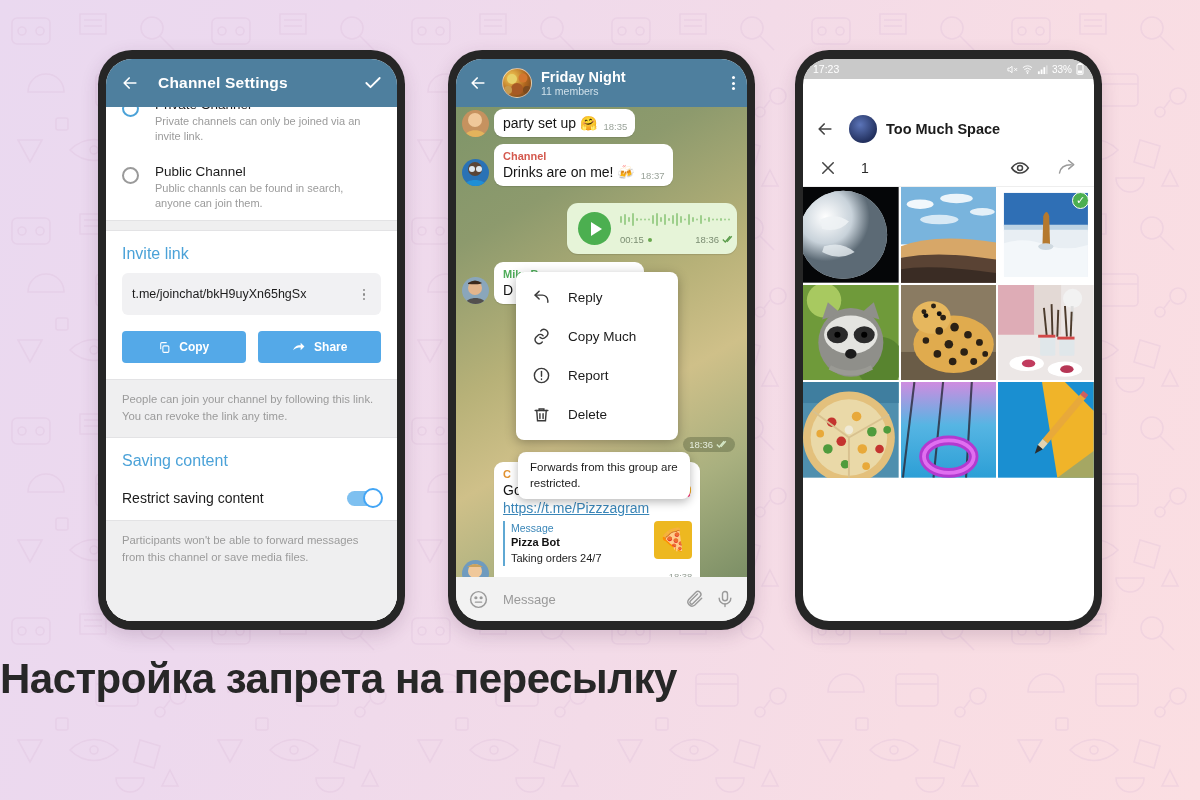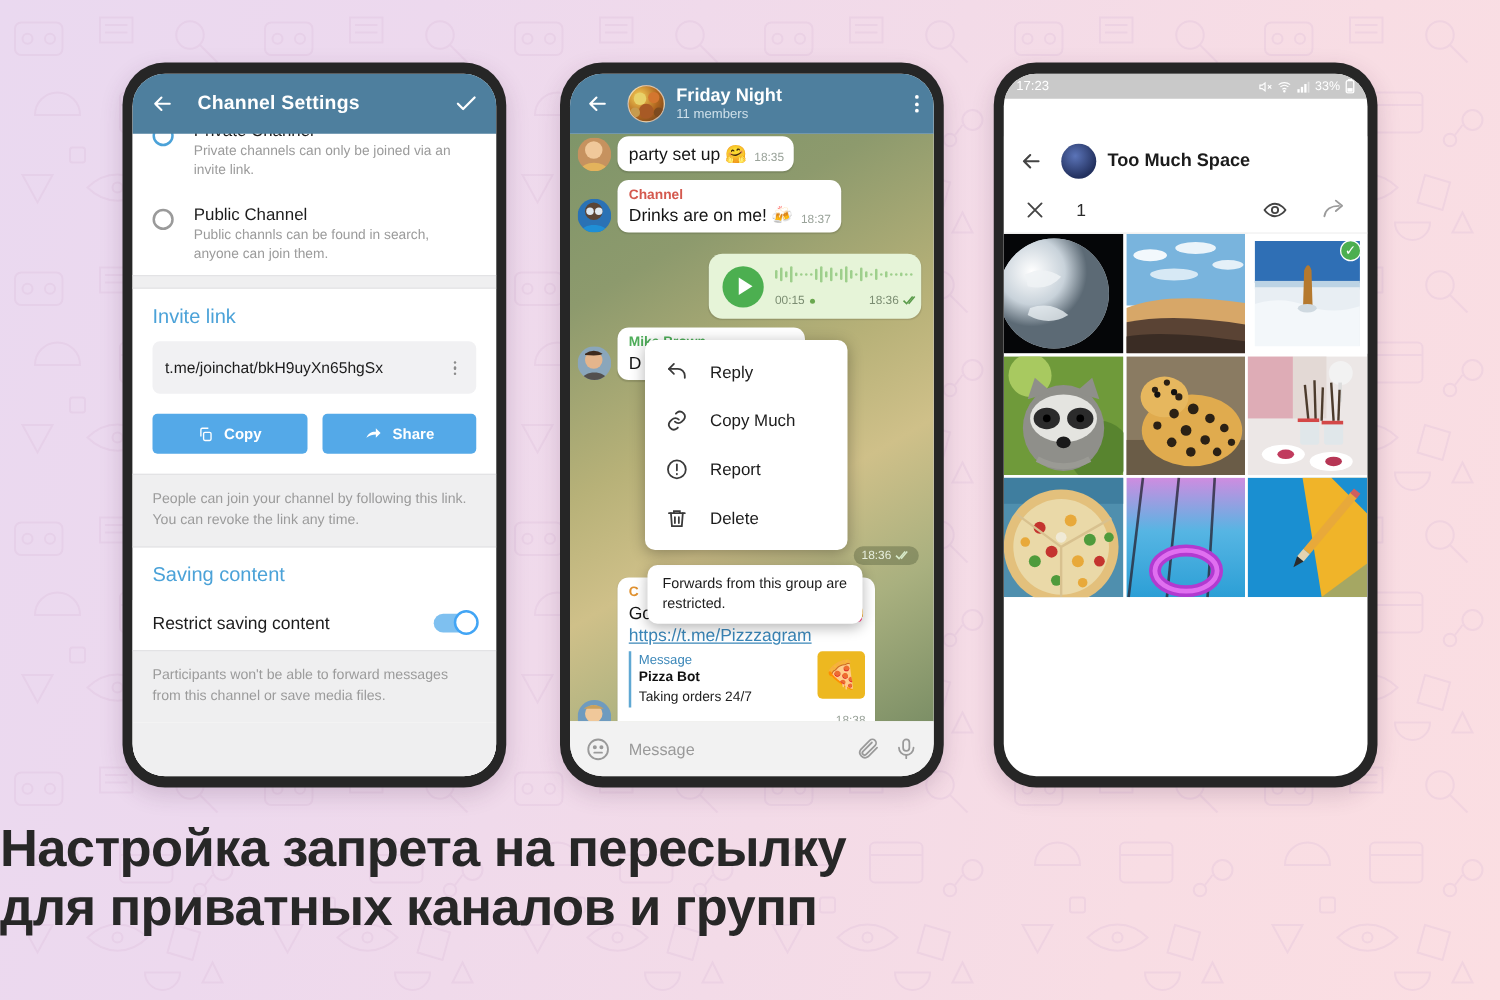--- a/index.html
+++ b/index.html
@@ -730,14 +730,13 @@
           </g>
         </svg>
       </div>
         </div>
     </div>
   </div>
 </div>
 
 <div class="caption">
   <div>Настройка запрета на пересылку</div>
-  <div>для приватных каналов и групп</div>
 </div>
 
 </body></html>

